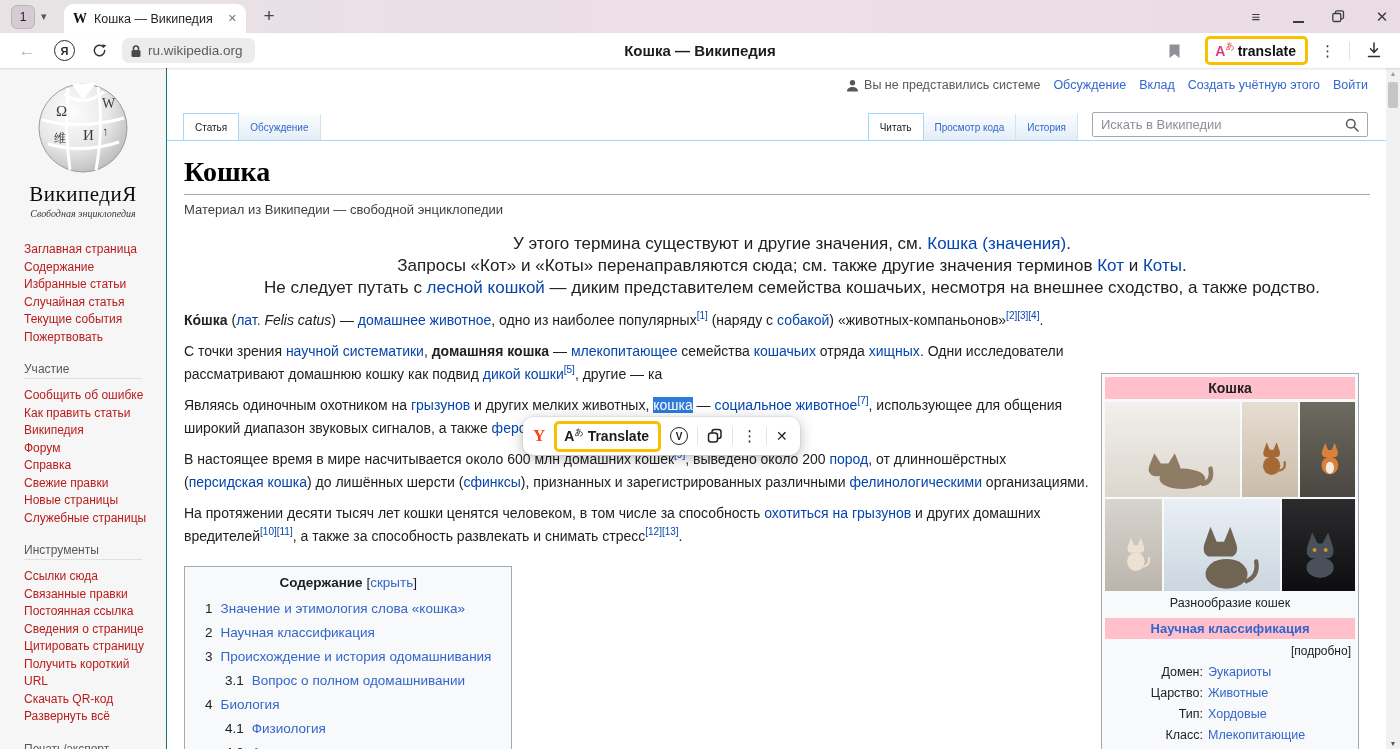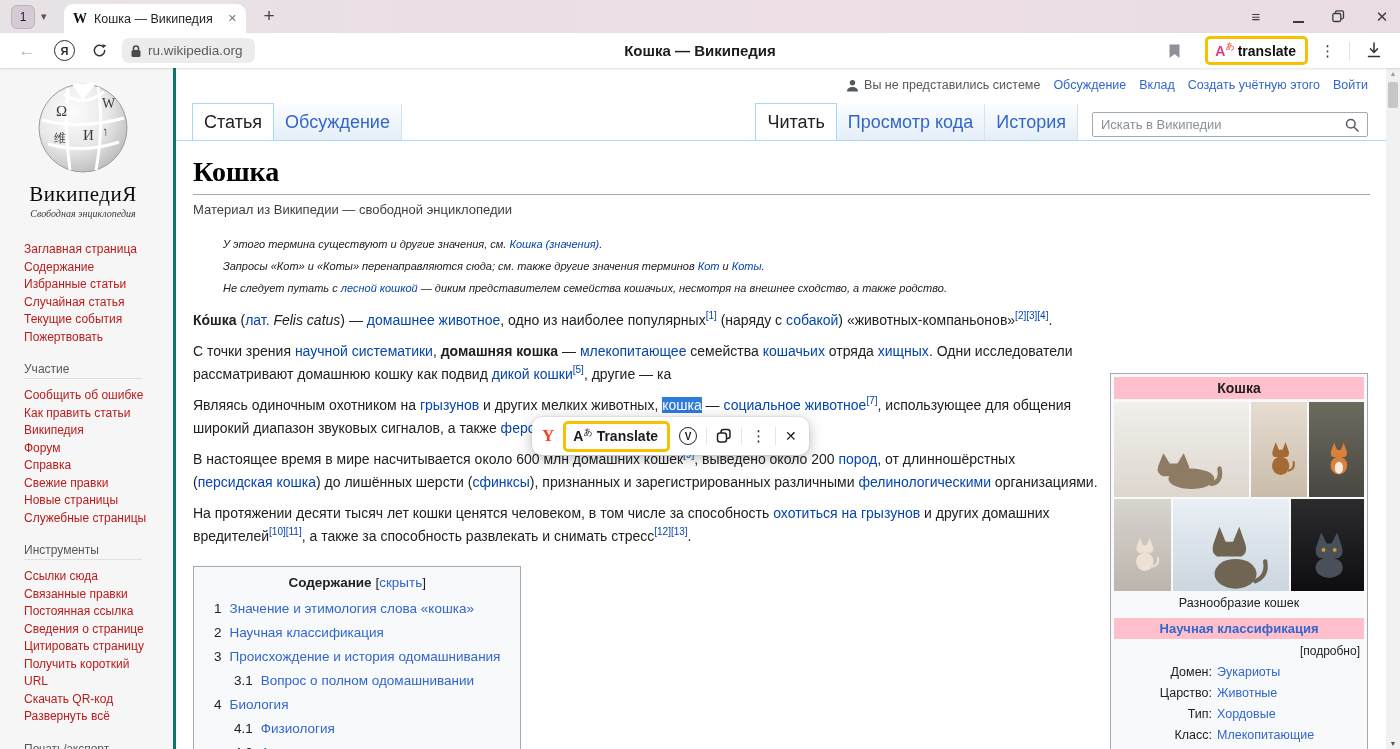--- a/index.html
+++ b/index.html
@@ -64,42 +64,42 @@
   .sidebar { position:absolute; left:0; top:0; width:166px; bottom:0; padding-top:10px; }
   .logo-wrap { text-align:center; }
   .wordmark { font-family:"Liberation Serif", serif; font-size:21px; color:#0a0a0a; letter-spacing:.5px; margin-top:2px; }
   .logo-sub { font-family:"Liberation Serif", serif; font-style:italic; font-size:10px; color:#3a3a3a; margin-top:1px; }
   .nav { margin-top:22px; padding-left:24px; }
   .nav-list { list-style:none; }
   .nav-list li { font-size:12px; line-height:17.5px; color:#b91c1c; max-width:126px; }
   .nav-head { font-size:12px; color:#54595d; margin:16px 0 8px; border-bottom:1px solid #e0e0e0; padding-bottom:2px; width:118px; }
 
   
-  .content { position:absolute; left:166px; top:0; right:0; bottom:0; background:#fff; border-left:3px solid #0f766e;margin-left:7px; }
+  .content { position:absolute; left:166px; top:0; right:0; bottom:0; background:#fff; border-left:1px solid #0f766e; }
   .user-links { position:absolute; top:10px; right:18px; display:flex; align-items:center; gap:13px; font-size:12.5px; }
   .ul-status { color:#54595d; display:flex; align-items:center; gap:5px; }
   .ul-link { color:#36c; }
 
   .tabs-row { position:absolute; top:40px; left:0; right:0; height:33px; display:flex; align-items:flex-end;
     border-bottom:1px solid #a7d7f9; padding-left:16px; }
-  .wtab { font-size:18px; padding:8px 11px 7px; white-space:nowrap; }
+  .wtab { font-size:10px; padding:8px 11px 7px; white-space:nowrap; }
   .wtab.k-true { background:#fff; color:#202122; border:1px solid #a7d7f9; border-bottom:none; }
   .wtab.k-false { background:linear-gradient(180deg,#fbfdff,#e4eef7); color:#36c; border-right:1px solid #cfe3f3; }
   .tabs-spacer { flex:1; }
   .search-box { width:276px; height:25px; border:1px solid #a2a9b1; border-radius:2px; background:#fff;
     display:flex; align-items:center; margin:0 18px 3px 14px; padding:0 8px; }
   .search-box input { border:none; outline:none; flex:1; font-size:13px; color:#0f766e; font-family:inherit; background:transparent; }
   .search-box input::placeholder { color:#8a9097; }
 
   .article { position:absolute; top:73px; left:0; right:0; bottom:0; padding:14px 16px 0 17px; }
   .a-title { font-family:"Liberation Serif", serif; font-size:28px; color:#000; line-height:1.2;
     border-bottom:1px solid #a2a9b1; padding-bottom:5px; }
   .a-tagline { font-size:13px; color:#3a3f44; margin-top:7px; }
   .hatnotes { margin:16px 0 10px; padding-left:30px; }
-  .hatnote { font-style:italic; font-size:11px; line-height:22px; color:#202122; }
+  .hatnote { font-size:17px; line-height:22px; color:#202122;text-align:center; }
   .paras { width:905px; }
   .para { font-size:14px; line-height:22.5px; color:#202122; margin-bottom:9px; }
 
   .rt-link { color:#0645ad; }
   .rt-bold { font-weight:bold; }
   .rt-italic { font-style:italic;text-align:right; }
   .rt-sup { vertical-align:super; font-size:10px; line-height:0; }
   .rt-sel { background:#2e7bd9; color:#fff; }
 
   

